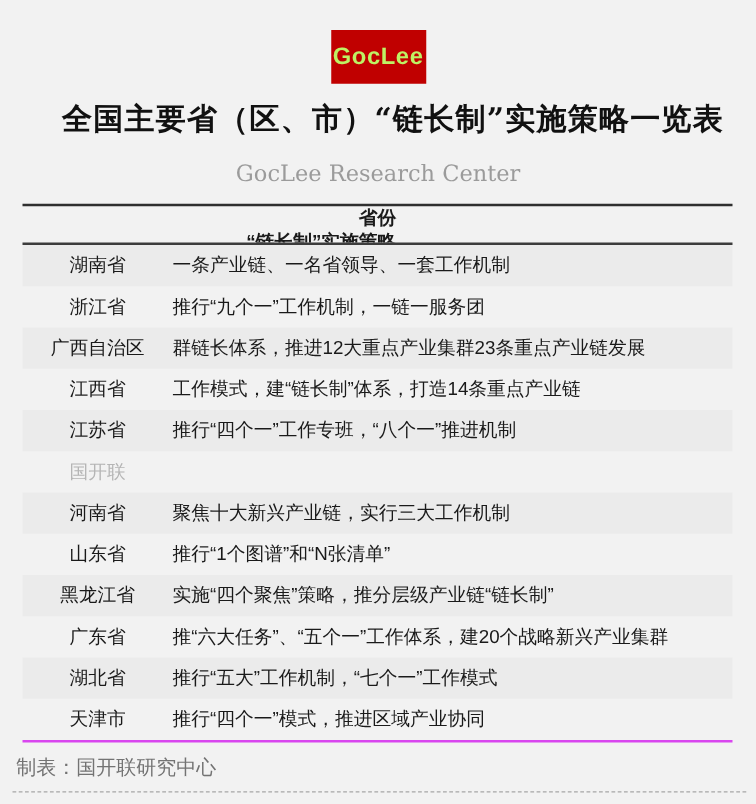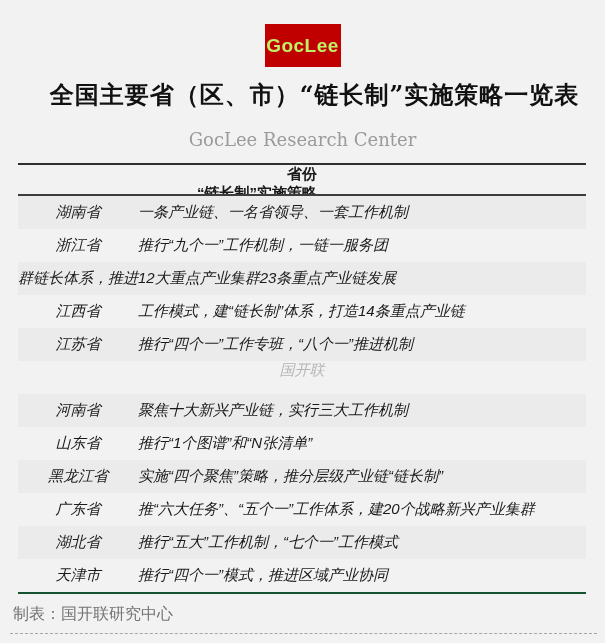--- a/index.html
+++ b/index.html
@@ -58,29 +58,29 @@
   }
   .cell-strategy {
     flex: 1;
     white-space: nowrap;
     overflow: hidden;
   }
   .thead .cell-strategy {
     text-align: center;
     padding-right: 90px;
   }
-  .tbody { border-bottom: 2px solid #14532d; font-style: italic; }
+  .tbody { border-bottom: 2px solid #d946ef; }
   .row {
     display: flex;
     align-items: center;
     height: 33px;
     font-size: 15px;
   }
   .row.shaded { background: #ebebeb; }
-  .row.watermark { color: #b5b5b5; flex-direction: column; }
+  .row.watermark { color: #b5b5b5; }
   .footer-note {
     margin: 10px 0 0 13px;
     font-size: 16px;
     color: #737373;
   }
   .dashed-line {
     border: none;
     border-top: 1px dashed #a6a6a6;
     margin: 8px 8px 0 10px;
   }
@@ -112,20 +112,21 @@
     <div class="cell-province">湖南省</div>
     <div class="cell-strategy">一条产业链、一名省领导、一套工作机制</div>
   </div>
 
   <div class="row">
     <div class="cell-province">浙江省</div>
     <div class="cell-strategy">推行“九个一”工作机制，一链一服务团</div>
   </div>
 
   <div class="row shaded">
+    <div class="cell-province">广西自治区</div>
     <div class="cell-strategy">群链长体系，推进12大重点产业集群23条重点产业链发展</div>
   </div>
 
   <div class="row">
     <div class="cell-province">江西省</div>
     <div class="cell-strategy">工作模式，建“链长制”体系，打造14条重点产业链</div>
   </div>
 
   <div class="row shaded">
     <div class="cell-province">江苏省</div>

